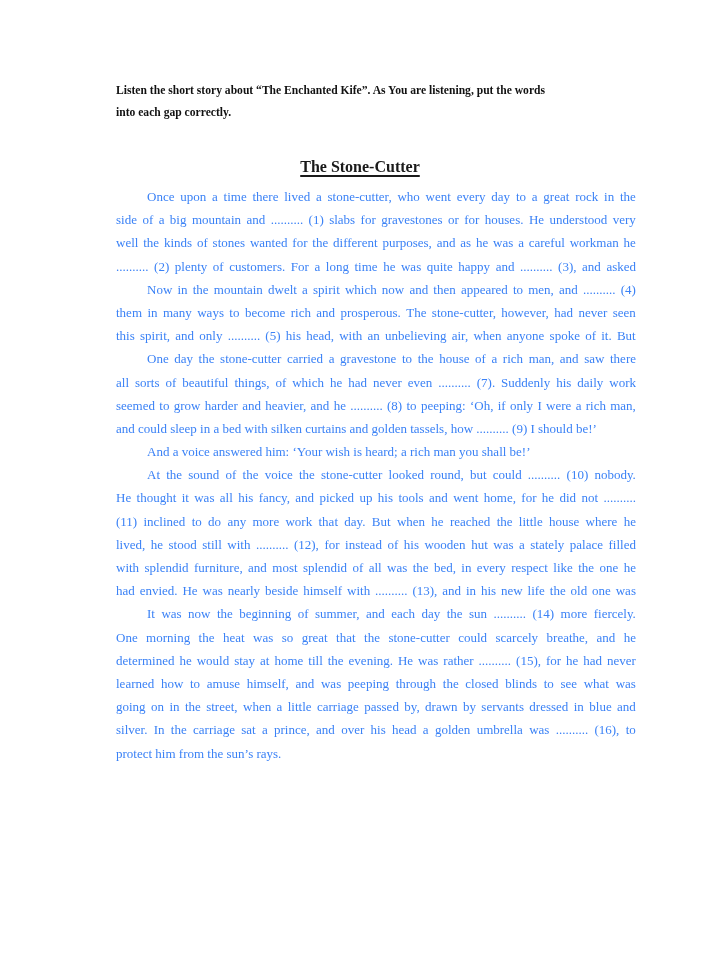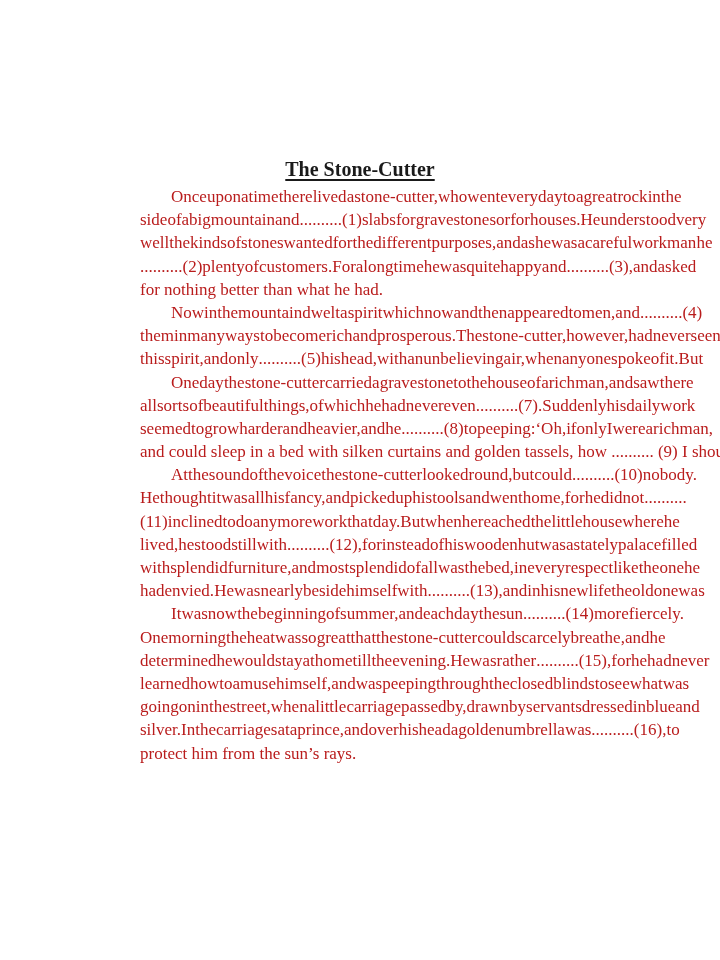--- a/index.html
+++ b/index.html
@@ -1,30 +1,34 @@
 <!DOCTYPE html>
 <html><head>
 <meta charset="utf-8">
 <style>
   html, body { margin: 0; padding: 0; background: #ffffff; }
   body { width: 720px; height: 960px; position: relative; overflow: hidden; font-family: "Liberation Serif", "DejaVu Serif", serif; color: #1a1a1a; }
   .page { position: absolute; left: 0; top: 0; width: 720px; height: 960px; background: #fff; }
   .instructions { position: absolute; left: 116px; top: 80px; width: 520px; font-weight: bold; font-size: 11.6px; line-height: 22px; color: #111; }
-  .title { position: absolute; left: 0; width: 720px; top: 158px; text-align: center; font-weight: bold; font-size: 20px; }
+  .title { position: absolute; left: 0; width: 720px; top: 158px; text-align: center; font-weight: bold; font-size: 16px; }
   .title span { text-decoration: underline; text-underline-offset: 3px; text-decoration-thickness: 1.5px; }
-  .story { position: absolute; left: 116px; top: 185px; width: 520px; font-size: 17px; line-height: 23.2px; color: #b91c1c; margin-left: 24px; }
+  .story { position: absolute; left: 116px; top: 185px; width: 520px; font-size: 13px; line-height: 23.2px; color: #3b82f6; }
   .line { white-space: nowrap; height: 23.2px; display: flex; }
   .line.justify { justify-content: space-between; }
   .line.indent { padding-left: 31px; }
   .line span.w { display: inline; }
 </style>
 </head>
 <body>
 
 <div class="page">
+  <div class="instructions">
+    <div>Listen the short story about “The Enchanted Kife”. As You are listening, put the words</div>
+    <div>into each gap correctly.</div>
+  </div>
 
   <div class="title">
     <span>The Stone-Cutter</span>
   </div>
 
   <div class="story" id="story">
       <div class="line indent justify">
         <span class="w">Once</span>
         <span class="w">upon</span>
         <span class="w">a</span>
@@ -96,23 +100,20 @@
         <span class="w">he</span>
         <span class="w">was</span>
         <span class="w">quite</span>
         <span class="w">happy</span>
         <span class="w">and</span>
         <span class="w">..........</span>
         <span class="w">(3),</span>
         <span class="w">and</span>
         <span class="w">asked</span>
       </div>
-      <div class="line">
-        <span>for nothing better than what he had.</span>
-      </div>
       <div class="line indent justify">
         <span class="w">Now</span>
         <span class="w">in</span>
         <span class="w">the</span>
         <span class="w">mountain</span>
         <span class="w">dwelt</span>
         <span class="w">a</span>
         <span class="w">spirit</span>
         <span class="w">which</span>
         <span class="w">now</span>
@@ -218,20 +219,23 @@
         <span class="w">only</span>
         <span class="w">I</span>
         <span class="w">were</span>
         <span class="w">a</span>
         <span class="w">rich</span>
         <span class="w">man,</span>
       </div>
       <div class="line">
         <span>and could sleep in a bed with silken curtains and golden tassels, how .......... (9) I should be!’</span>
       </div>
+      <div class="line indent">
+        <span>And a voice answered him: ‘Your wish is heard; a rich man you shall be!’</span>
+      </div>
       <div class="line indent justify">
         <span class="w">At</span>
         <span class="w">the</span>
         <span class="w">sound</span>
         <span class="w">of</span>
         <span class="w">the</span>
         <span class="w">voice</span>
         <span class="w">the</span>
         <span class="w">stone-cutter</span>
         <span class="w">looked</span>

